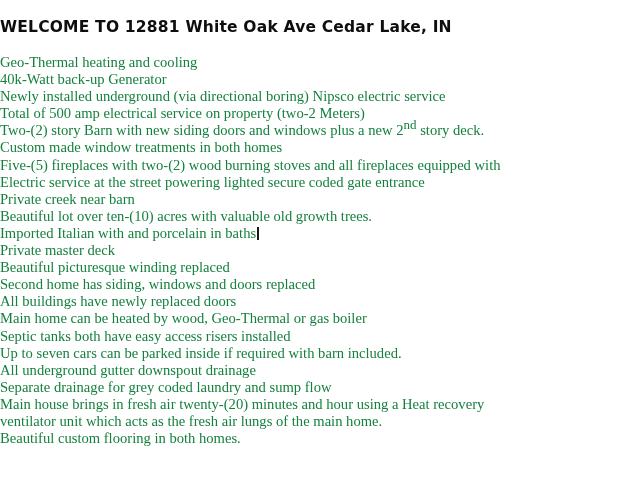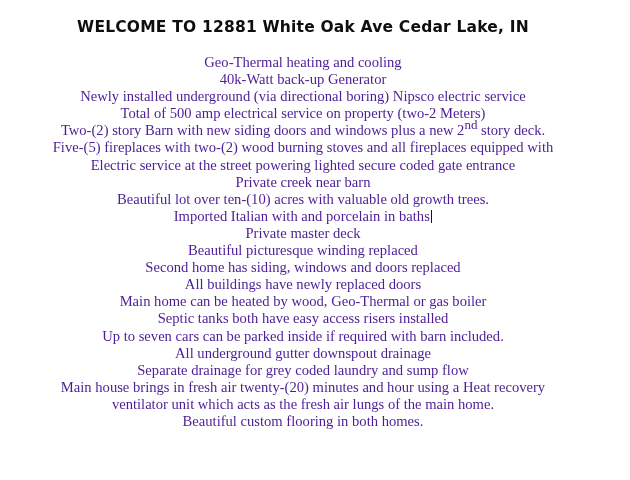--- a/index.html
+++ b/index.html
@@ -9,35 +9,34 @@
     overflow: hidden;
   }
   body {
     background: #ffffff;
     color: #1c1c1c;
     font-family: "Liberation Serif", serif;
   }
   .page {
     width: 606px;
     padding-top: 19px;
-    text-align: center;
   }
   .doc-title {
     font-family: "DejaVu Sans", sans-serif;
     font-weight: 700;
     font-size: 15.5px;
     line-height: 17px;
     color: #0e0e0e;
     letter-spacing: 0.2px;
     margin-bottom: 18px;
   }
   .feature {
     font-size: 14.6px;
     line-height: 17.1px;
-    color: #4c1d95;
+    color: #15803d;
   }
   sup.ord {
     font-size: 13px;
     line-height: 0;
     vertical-align: super;
   }
   .caret {
     display: inline-block;
     width: 1.5px;
     height: 13px;
@@ -53,20 +52,21 @@
 
   <h1 class="doc-title">WELCOME TO 12881 White Oak Ave Cedar Lake, IN</h1>
 
   <p class="feature">Geo-Thermal heating and cooling</p>
   <p class="feature">40k-Watt back-up Generator</p>
   <p class="feature">Newly installed underground (via directional boring) Nipsco electric service</p>
   <p class="feature">Total of 500 amp electrical service on property (two-2 Meters)</p>
 
   <p class="feature"><span>Two-(2) story Barn with new siding doors and windows plus a new 2</span><sup class="ord">nd</sup><span> story deck.</span></p>
 
+  <p class="feature">Custom made window treatments in both homes</p>
 
   <p class="feature"><span>Five-(5) fireplaces with two-(2) wood burning stoves and all fireplaces equipped with</span><br></p>
 
   <p class="feature">Electric service at the street powering lighted secure coded gate entrance</p>
   <p class="feature">Private creek near barn</p>
   <p class="feature">Beautiful lot over ten-(10) acres with valuable old growth trees.</p>
 
   <p class="feature"><span>Imported Italian with and porcelain in baths</span><span class="caret"></span></p>
 
   <p class="feature">Private master deck</p>

